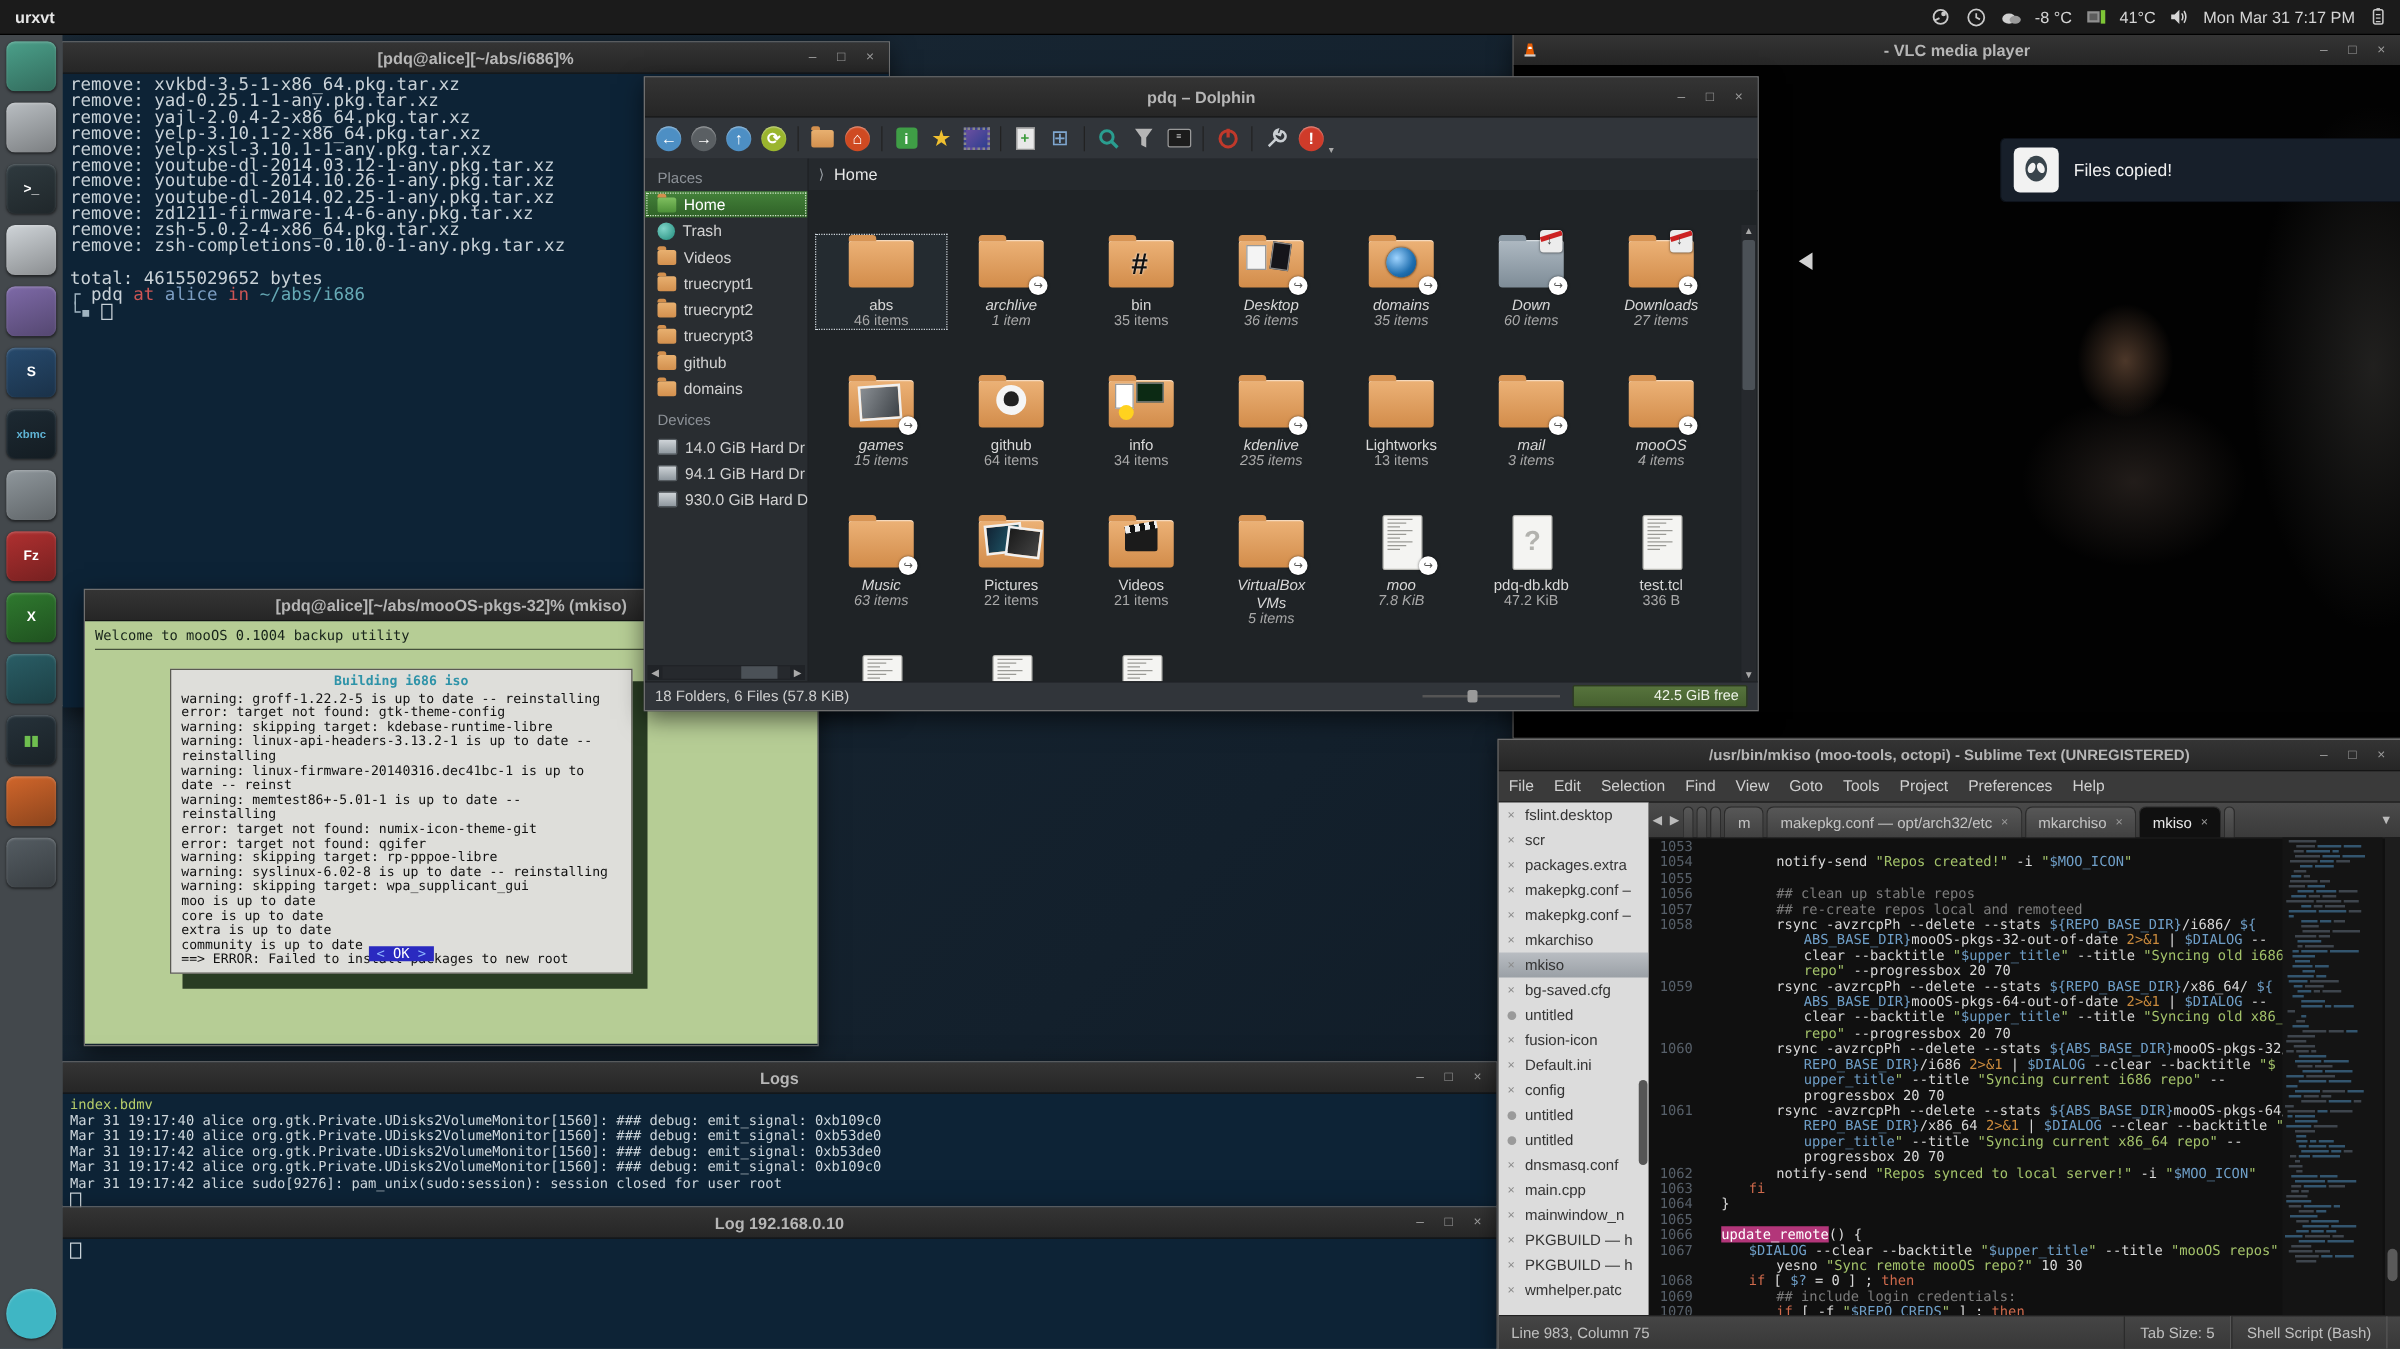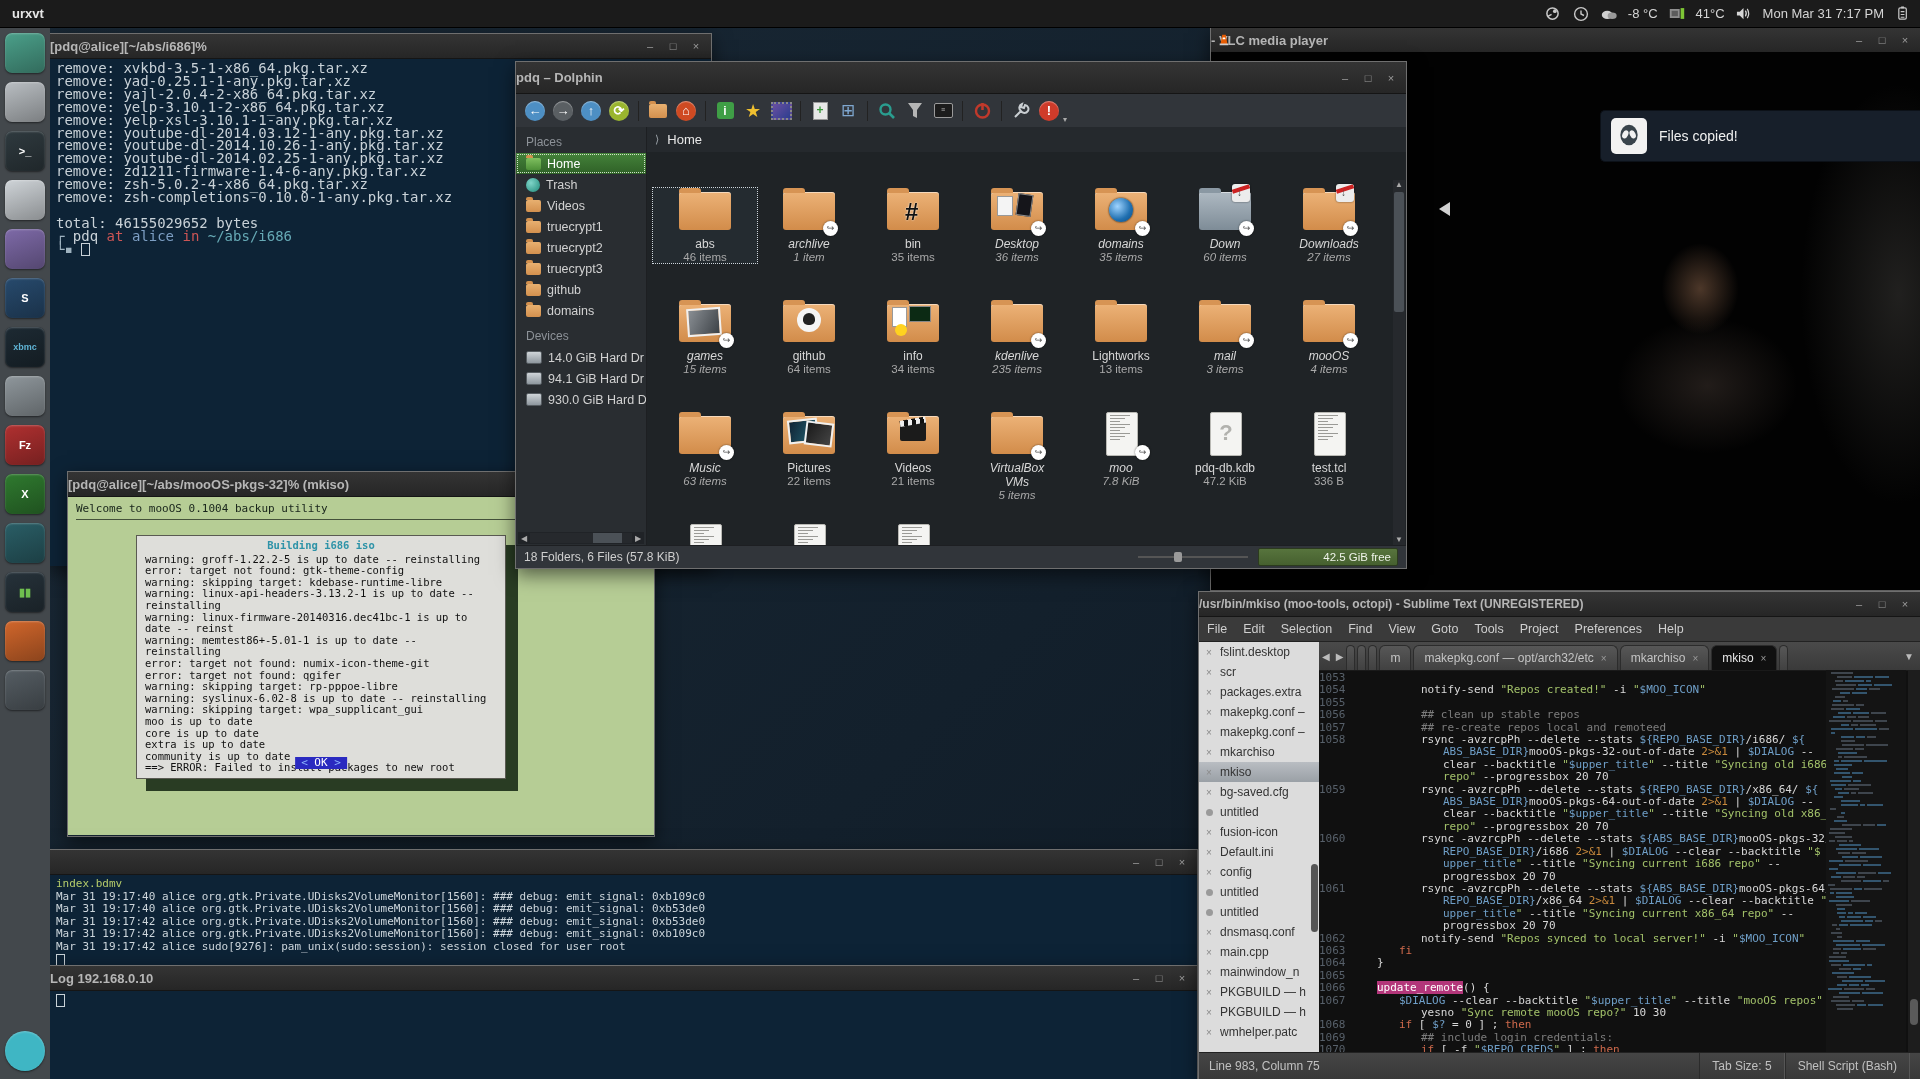--- a/index.html
+++ b/index.html
@@ -16,21 +16,21 @@
   
   #dock{left:0;top:27px;width:50px;height:1052px;background:#43484c;z-index:40;
         display:flex;flex-direction:column;align-items:center;padding-top:6px;box-sizing:border-box;}
   .dock-item{width:40px;height:40px;border-radius:7px;margin-bottom:9px;display:flex;align-items:center;
              justify-content:center;color:#fff;font-size:11px;font-weight:bold;box-shadow:inset 0 1px 2px rgba(255,255,255,.25),0 1px 2px rgba(0,0,0,.5);}
   .dock-bottom{margin-top:auto;margin-bottom:8px;border-radius:50%;}
   
   .win{position:absolute;border:1px solid #6f6f6f;box-shadow:0 6px 18px rgba(0,0,0,.55);}
   .tbar{height:24px;background:linear-gradient(#343434,#262626);color:#b6b6b6;font-size:13px;
         display:flex;align-items:center;position:relative;border-bottom:1px solid #151515;}
-  .tbar .ttl{position:absolute;left:0;right:0;text-align:left;font-weight:bold;pointer-events:none;}
+  .tbar .ttl{position:absolute;left:0;right:0;text-align:center;font-weight:bold;pointer-events:none;}
   .wbtns{margin-left:auto;display:flex;gap:9px;padding-right:8px;color:#9c9c9c;font-size:11px;z-index:2;}
   .wbtns span{width:14px;text-align:center;cursor:pointer;}
   
   .termbody{background:#0d2336;color:#c9d2d8;font-family:"DejaVu Sans Mono",monospace;
             font-size:14px;line-height:12.9px;padding:3px 6px;overflow:hidden;}
   .tline{white-space:pre;}
   .pr-red{color:#c55;} .pr-blue{color:#7d9fc4;} .pr-teal{color:#66a9b5;} .pr-dim{color:#9fb3c0;}
   .cursor{display:inline-block;width:7px;height:11px;border:1px solid #c9d2d8;vertical-align:-2px;}
   .lgreen{color:#b5cc6a;}
   
@@ -140,21 +140,21 @@
        background:linear-gradient(#575757,#414141);border:1px solid #2c2c2c;border-bottom:none;margin-right:2px;
        white-space:nowrap;cursor:pointer;}
   .tab.active{background:#101010;color:#e8e8e8;}
   .tab .x{color:#9a9a9a;font-size:10px;}
   .tabstub{width:7px;height:24px;border-radius:5px 5px 0 0;background:linear-gradient(#575757,#414141);
            border:1px solid #2c2c2c;border-bottom:none;margin-right:2px;}
   .tabarr{color:#bbb;font-size:10px;padding:0 3px;align-self:center;cursor:pointer;}
   #scode{position:absolute;left:0;top:28px;right:90px;bottom:0;font-family:"DejaVu Sans Mono",monospace;
          font-size:11px;line-height:12.4px;color:#d8d8d8;overflow:hidden;padding-top:2px;}
   .crow{white-space:pre;display:flex;}
-  .crow .gut{width:44px;flex:0 0 auto;text-align:left;color:#57606a;padding-right:14px;}
+  .crow .gut{width:44px;flex:0 0 auto;text-align:center;color:#57606a;padding-right:14px;}
   .c-p{color:#d8d8d8;} .c-s{color:#a3c26a;} .c-v{color:#6f9fc8;} .c-c{color:#7d7d7d;}
   .c-k{color:#cf6a4c;} .c-o{color:#c98a3d;} .c-h{color:#fff;background:#b3367a;}
   #sminimap{position:absolute;top:28px;right:14px;bottom:0;width:76px;background:#141414;overflow:hidden;padding:2px;}
   .mrow{height:3px;margin-bottom:1px;display:flex;gap:2px;}
   .mrow i{display:block;height:2px;background:#3e454d;}
   .mrow i.b{background:#33556e;}
   #ssb{position:absolute;top:28px;right:0;bottom:0;width:12px;background:#1d1d1d;}
   #ssb .pill{position:absolute;right:2px;bottom:28px;width:8px;height:26px;border-radius:4px;background:#5a5a5a;}
   #sstatus{position:absolute;left:0;right:0;bottom:0;height:26px;background:linear-gradient(#454545,#383838);
            border-top:1px solid #222;color:#c0c0c0;font-size:12px;display:flex;align-items:center;padding:0 10px;}
@@ -324,20 +324,21 @@
           <div> community is up to date</div>
           <div>==&gt; ERROR: Failed to install packages to new root</div>
         </div>
       <div id="mkiso-ok"><span class="ang">&lt;</span><span>  OK  </span><span class="ang">&gt;</span></div>
     </div>
   </div>
 </div>
 
 <div class="win" style="left:49px;top:849px;width:1147px;height:114px;z-index:3;">
   <div class="tbar">
+    <span class="ttl">Logs</span>
     <span class="wbtns">
       <span>–</span>
       <span>□</span>
       <span>×</span>
     </span>
   </div>
   <div class="logbody" id="logs-lines" style="height:85px;">
       <div class="tline lgreen">index.bdmv</div>
       <div class="tline">Mar 31 19:17:40 alice org.gtk.Private.UDisks2VolumeMonitor[1560]: ### debug: emit_signal: 0xb109c0</div>
       <div class="tline">Mar 31 19:17:40 alice org.gtk.Private.UDisks2VolumeMonitor[1560]: ### debug: emit_signal: 0xb53de0</div>

